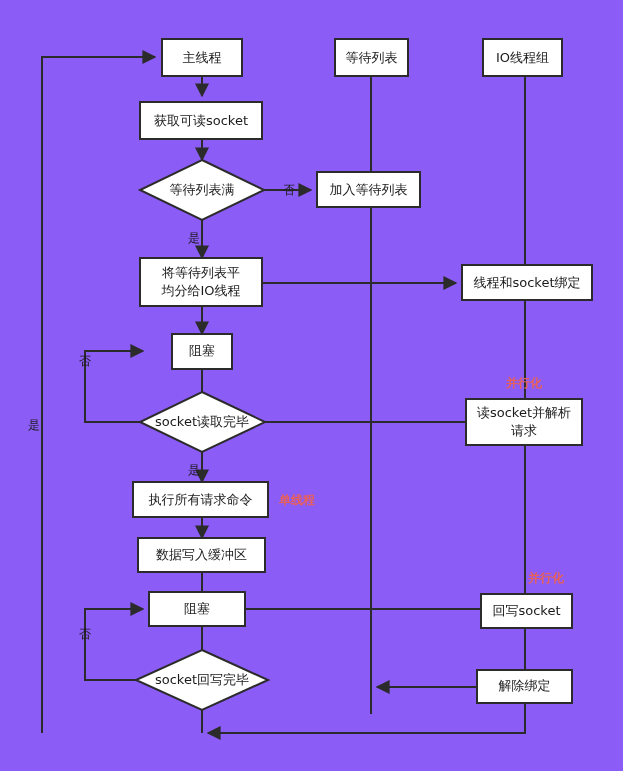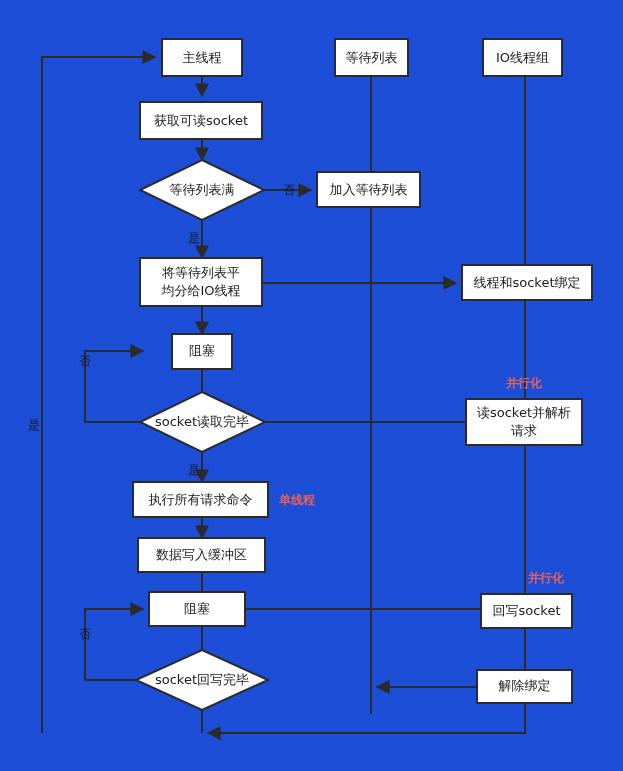--- a/index.html
+++ b/index.html
@@ -7,21 +7,21 @@
     padding: 0;
     background: #ffffff;
   }
   body {
     font-family: "DejaVu Sans", "Liberation Sans", sans-serif;
   }
   #canvas {
     position: relative;
     width: 623px;
     height: 771px;
-    background: #1d4ed8;
+    background: #8b5cf6;
     overflow: hidden;
   }
   svg#diagram {
     position: absolute;
     left: 0;
     top: 0;
     width: 623px;
     height: 771px;
   }
   .nodebox {

